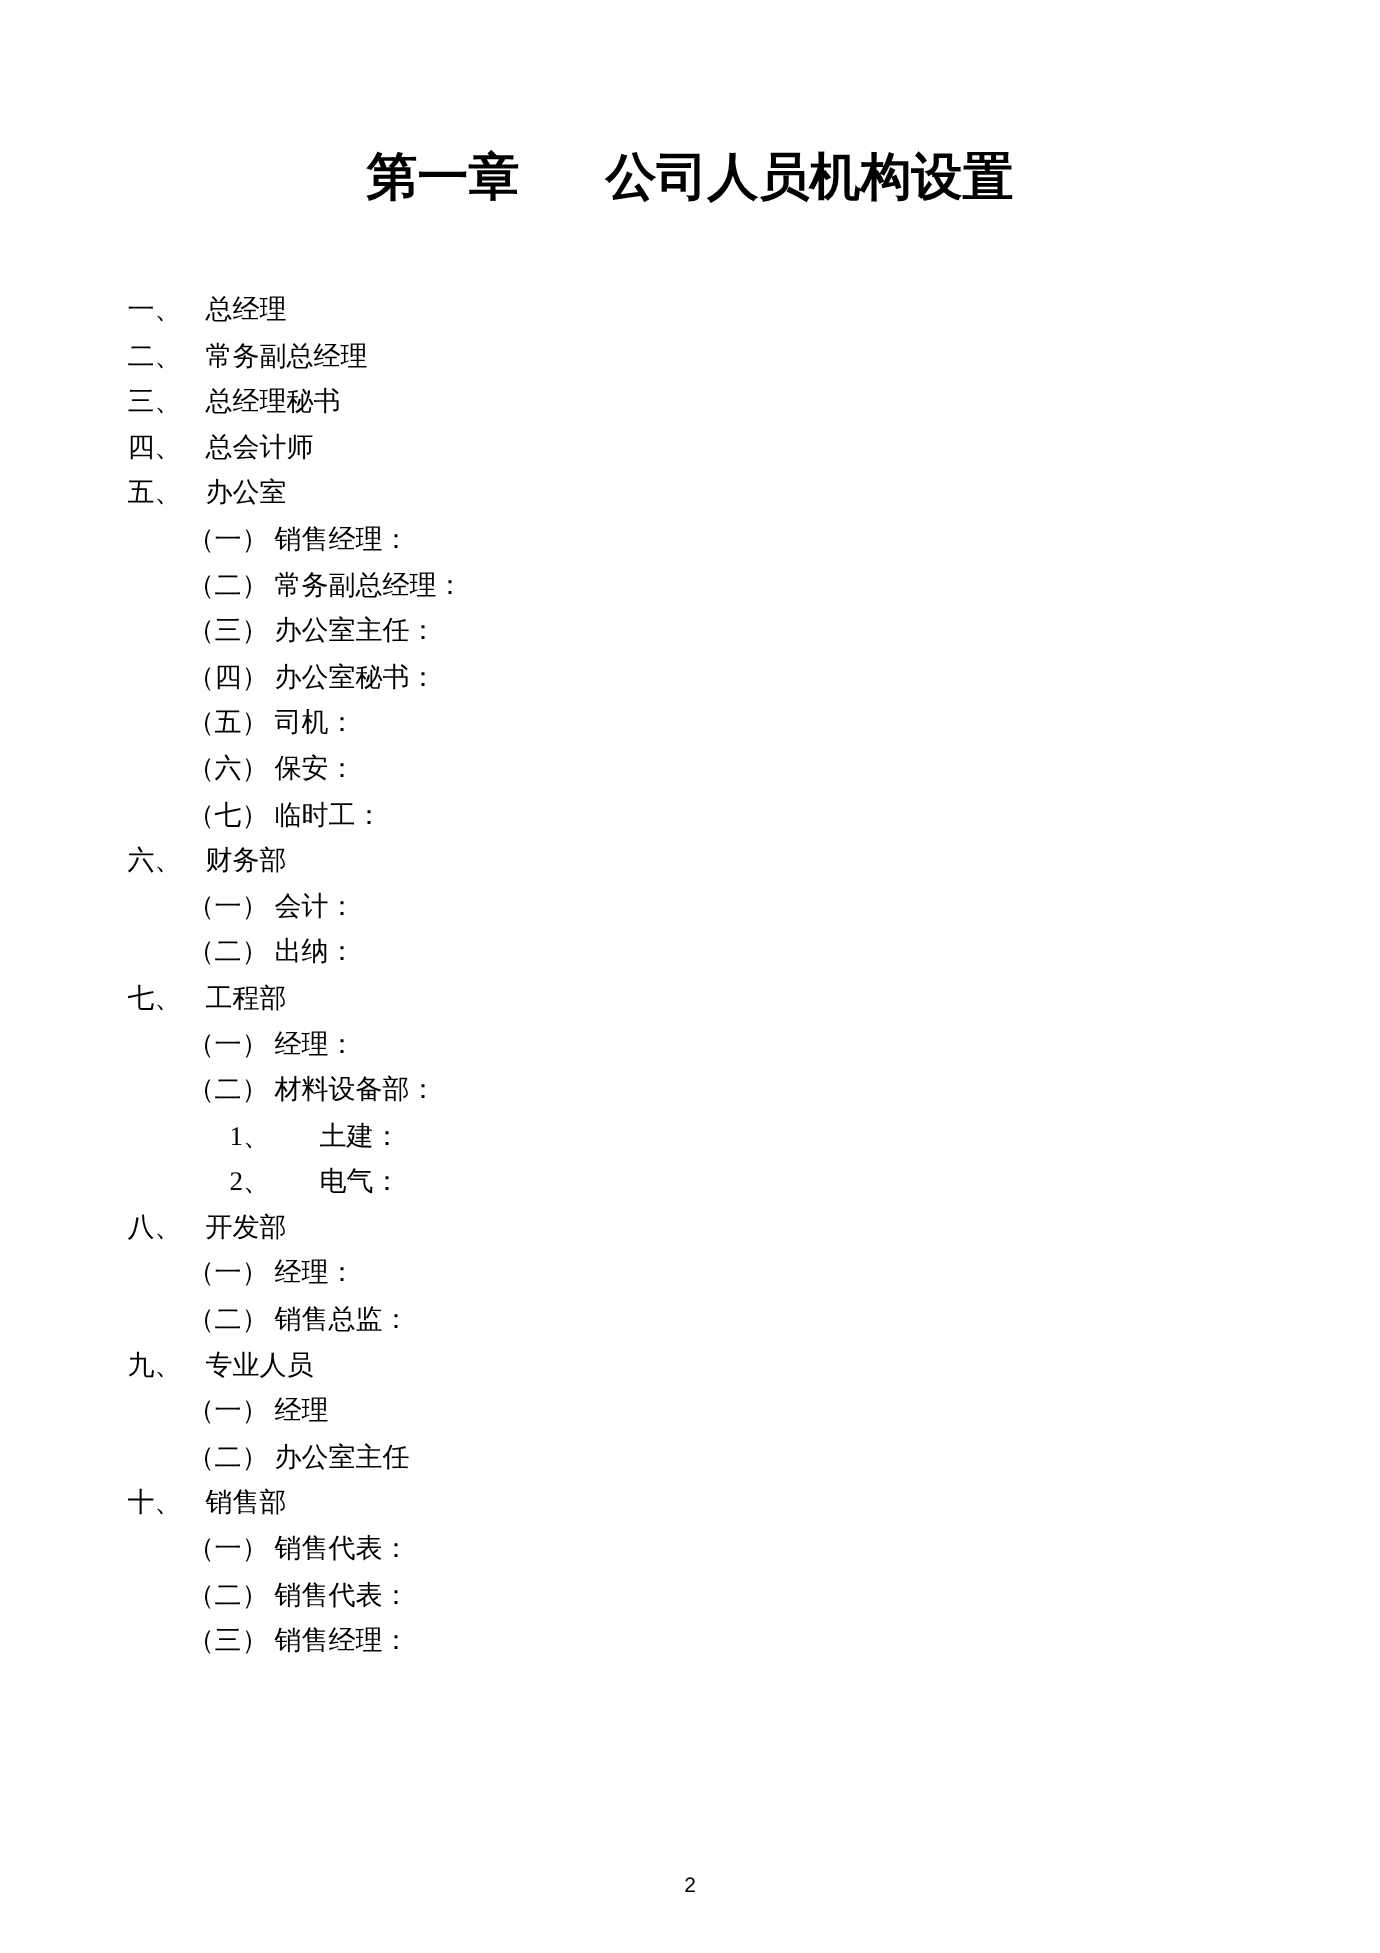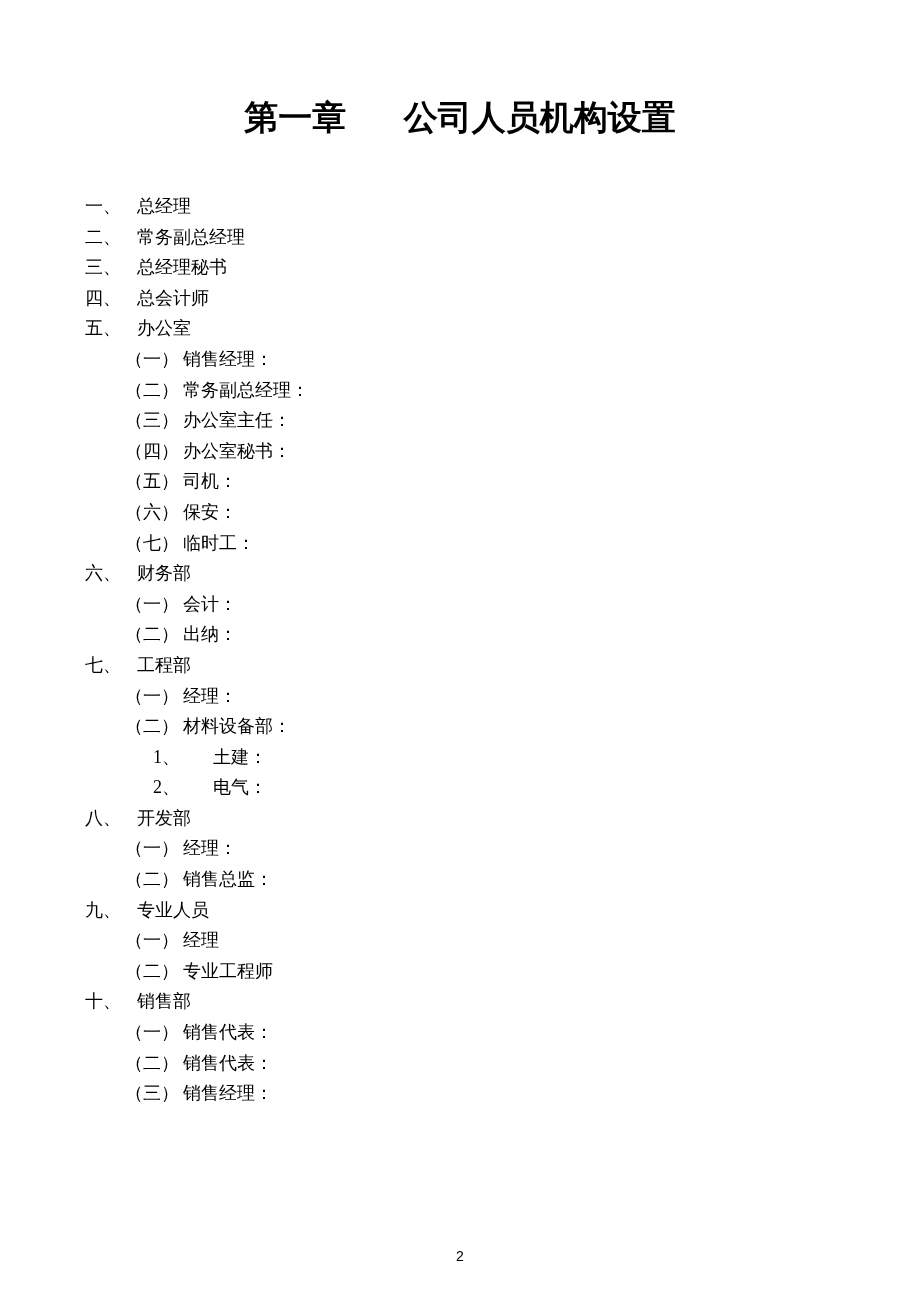--- a/index.html
+++ b/index.html
@@ -166,21 +166,21 @@
       <div class="level1">
         <span class="num">九、</span>
         <span>专业人员</span>
       </div>
       <div class="level2">
         <span class="num">（一）</span>
         <span>经理</span>
       </div>
       <div class="level2">
         <span class="num">（二）</span>
-        <span>专业工程师</span>
+        <span>办公室主任</span>
       </div>
       <div class="level1">
         <span class="num">十、</span>
         <span>销售部</span>
       </div>
       <div class="level2">
         <span class="num">（一）</span>
         <span>销售代表：</span>
       </div>
       <div class="level2">

